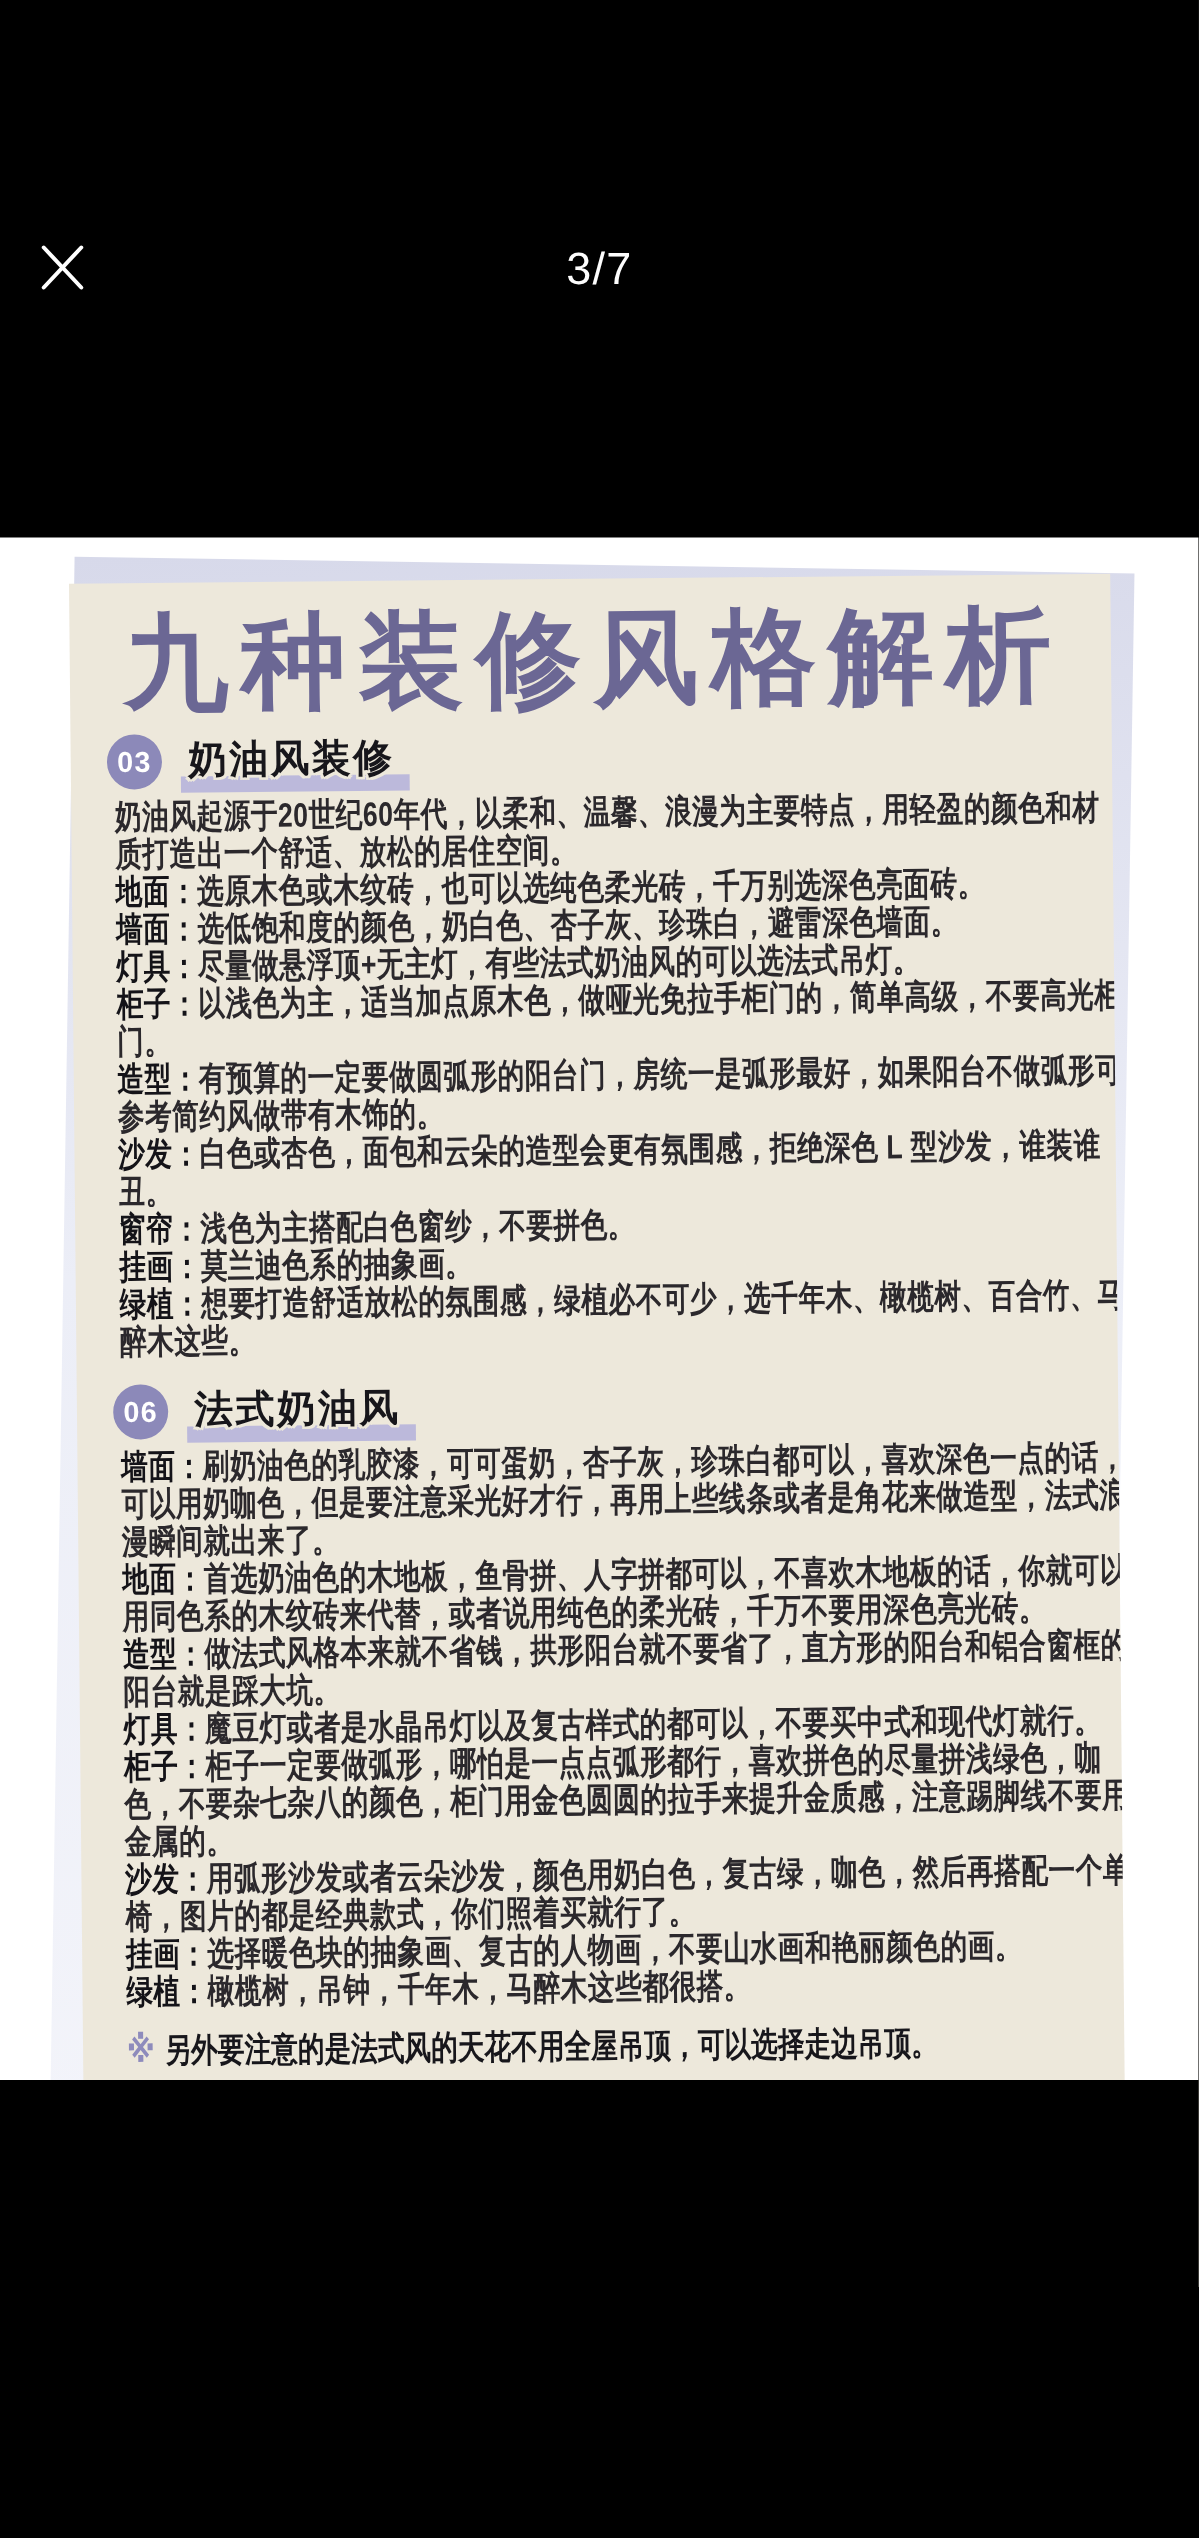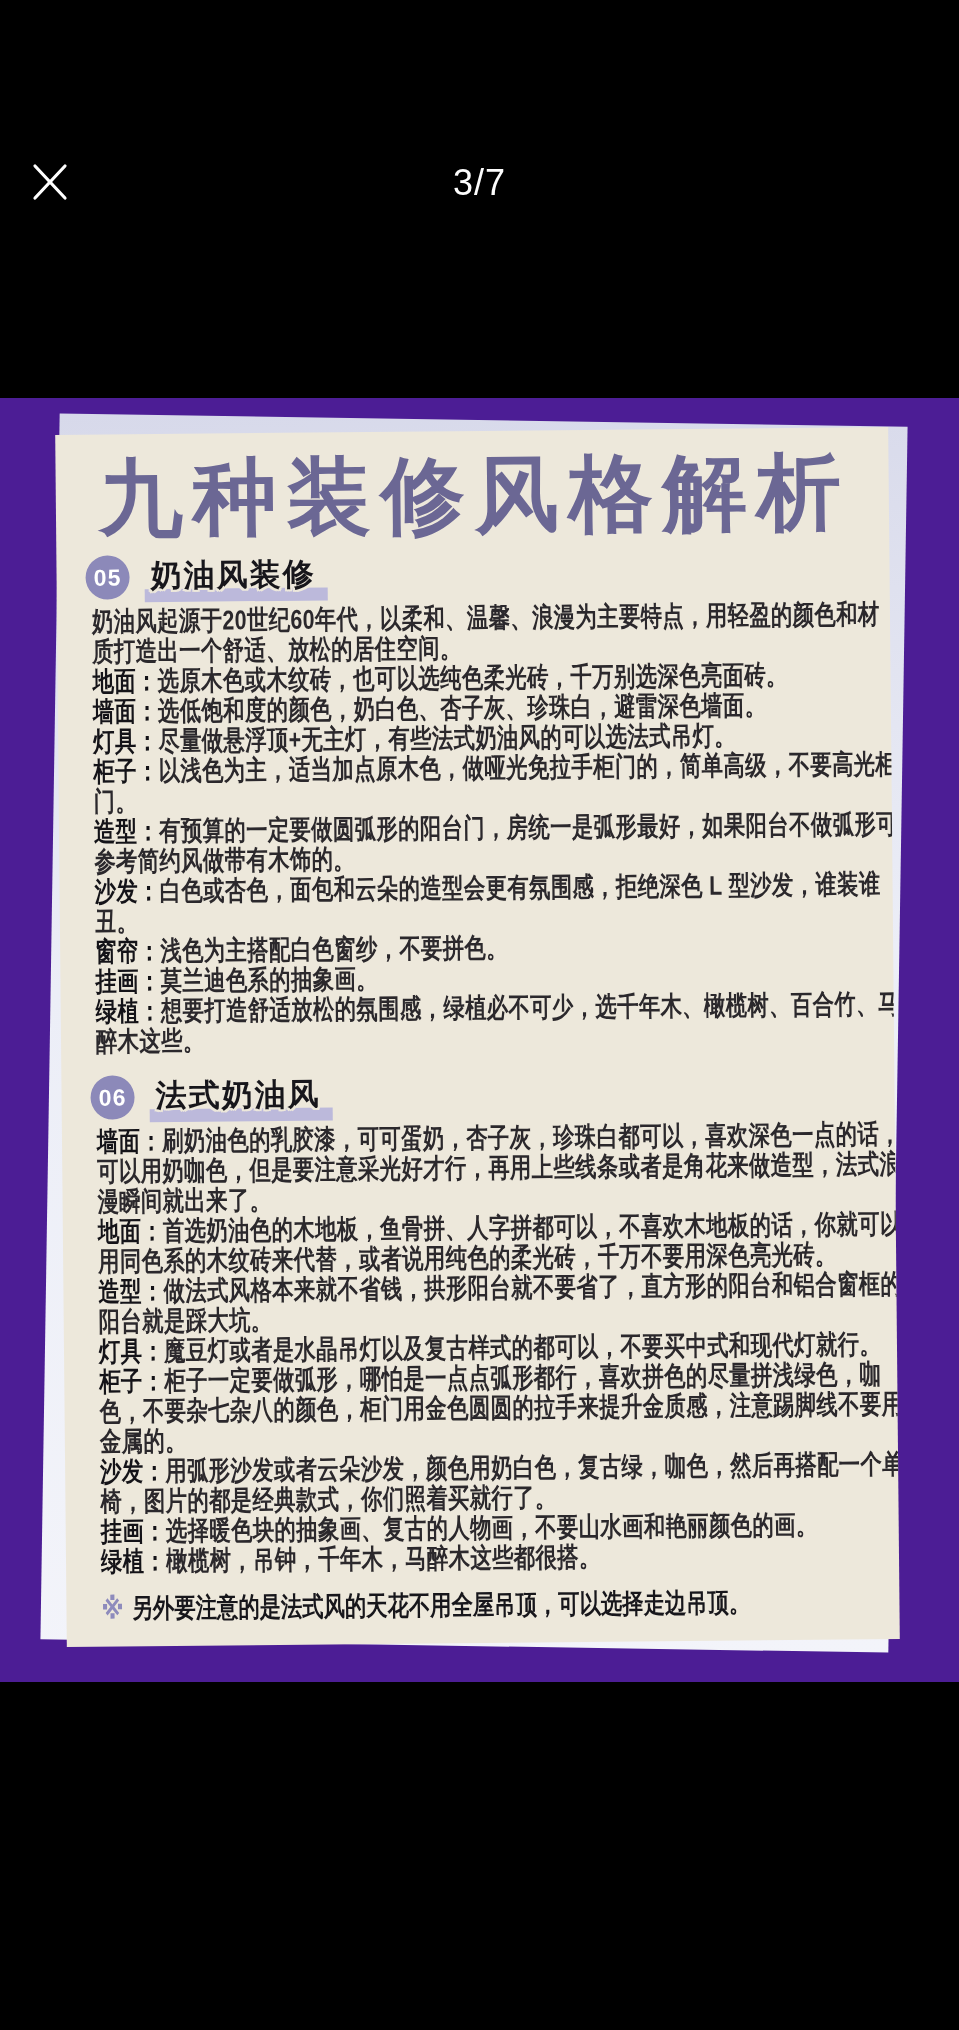--- a/index.html
+++ b/index.html
@@ -1,28 +1,28 @@
 <!DOCTYPE html>
 <html><head>
 <meta charset="utf-8">
 <style>
   html,body{margin:0;padding:0;background:#000;}
-  .screen{position:relative;width:959px;height:2030px;background:#000;overflow:hidden;
-          font-family:"Liberation Sans","DejaVu Sans",sans-serif;}
+  .screen{position:relative;width:959px;height:1632px;background:#000;overflow:hidden;
+          font-family:"Liberation Sans","DejaVu Sans",sans-serif;margin-top:32px;}
 
   
   .topbar{position:absolute;top:0;left:0;right:0;height:398px;background:#000;}
   .close-btn{position:absolute;left:24px;top:156px;width:52px;height:52px;background:none;border:none;
              padding:6px;cursor:pointer;}
   .close-btn svg{display:block;}
   .counter{position:absolute;top:162px;left:0;right:0;text-align:center;color:#fdfdfd;
            font-size:36px;font-weight:400;letter-spacing:1px;}
 
   
-  .stage{position:absolute;top:398px;left:0;width:959px;height:1284px;background:#4c1d95;overflow:hidden;}
+  .stage{position:absolute;top:398px;left:0;width:959px;height:1284px;background:#ffffff;overflow:hidden;}
   .sheet{position:absolute;left:50px;top:22px;width:848px;height:1226px;
          background:linear-gradient(176deg,#d7d9ea 0%,#eceef7 45%,#f3f4fa 100%);
          transform:rotate(0.9deg);}
   .card{position:absolute;left:61px;top:33px;width:833px;height:1212px;background:#ede8db;
         transform:rotate(-0.55deg);box-sizing:border-box;padding:12px 0 0 35px;overflow:hidden;}
 
   
   .poster-title{margin:6px 0 8px -12px;width:792px;text-align:center;
                 font-size:84px;line-height:92px;font-weight:900;color:#6b6794;letter-spacing:10px;
                 white-space:nowrap;}
@@ -60,21 +60,21 @@
     <div class="counter">3/7</div>
   </header>
 
   <div class="stage">
     <div class="sheet"></div>
     <div class="card">
       <h1 class="poster-title">九种装修风格解析</h1>
       <div id="sections">
   <section class="sec">
     <div class="sec-head">
-      <span class="badge">05</span>
+      <span class="badge">03</span>
       <span class="sec-title">奶油风装修</span>
     </div>
     <div class="body">
       <p class="intro">奶油风起源于20世纪60年代，以柔和、温馨、浪漫为主要特点，用轻盈的颜色和材质打造出一个舒适、放松的居住空间。</p>
       <div class="items">
   <p class="item"><strong class="label">地面：</strong><span class="text">选原木色或木纹砖，也可以选纯色柔光砖，千万别选深色亮面砖。</span></p>
 
   <p class="item"><strong class="label">墙面：</strong><span class="text">选低饱和度的颜色，奶白色、杏子灰、珍珠白，避雷深色墙面。</span></p>
 
   <p class="item"><strong class="label">灯具：</strong><span class="text">尽量做悬浮顶+无主灯，有些法式奶油风的可以选法式吊灯。</span></p>

